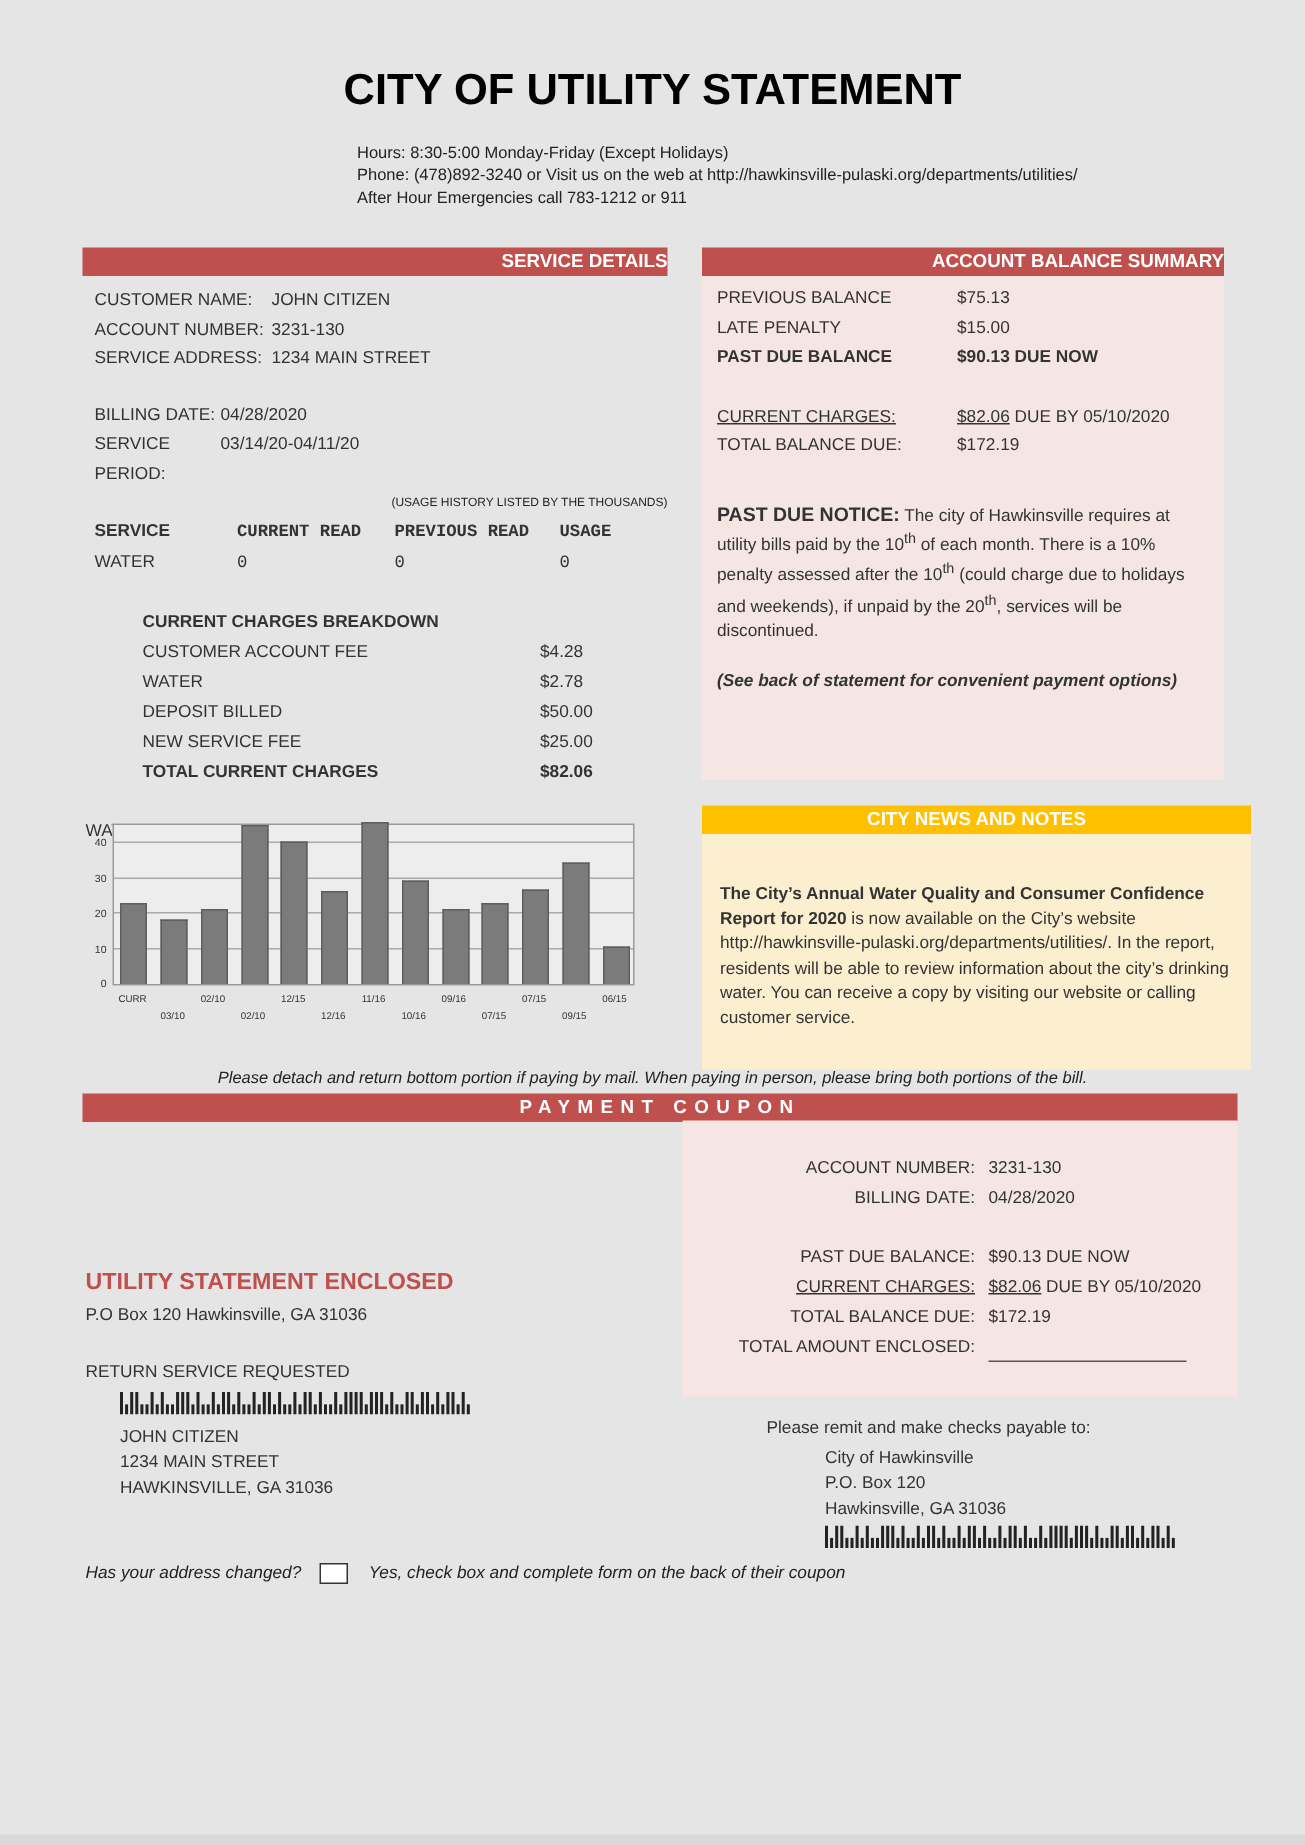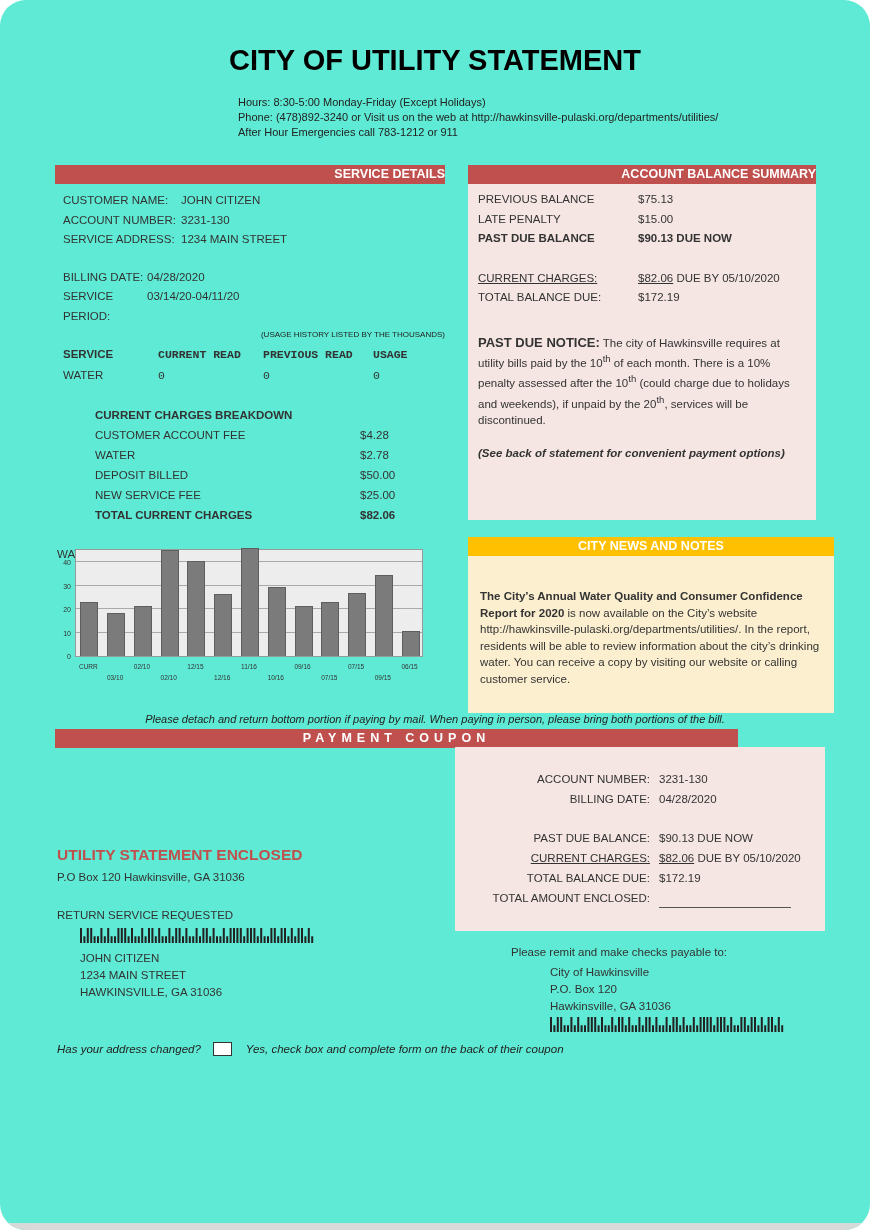--- a/index.html
+++ b/index.html
@@ -4,22 +4,22 @@
 <style>
   :root{
     --red:#c0504d;
     --pink:#f5e6e3;
     --gold:#ffc000;
     --lightgold:#fcefd0;
     --ink:#333;
   }
   *{margin:0;padding:0;box-sizing:border-box;}
   body{background:#fff;}
-  .page{position:relative;width:870px;height:1230px;background:#5eead4;overflow:hidden;
-        font-family:"Liberation Sans",sans-serif;color:var(--ink);border-radius:26px;}
+  .page{position:relative;width:870px;height:1230px;background:#e5e5e5;overflow:hidden;
+        font-family:"Liberation Sans",sans-serif;color:var(--ink);}
   .title{position:absolute;top:44px;left:0;width:100%;text-align:center;
          font-size:29px;font-weight:bold;color:#000;}
   .office{position:absolute;top:95px;left:238px;font-size:11px;line-height:15px;color:#222;}
   .sec-header{background:var(--red);color:#fff;font-weight:bold;font-size:12.5px;
               text-align:right;padding:2px 0 3px;}
   .gold-header{background:var(--gold);color:#fff;font-weight:bold;font-size:12.5px;
                text-align:center;padding:2px 0 3px;}
 
   
   .left-col{position:absolute;left:55px;top:165px;width:390px;font-size:11.5px;}
@@ -56,21 +56,21 @@
   .sum-gap{height:20px;}
   .notice{margin-top:27px;line-height:16.5px;}
   .notice-label{font-weight:bold;font-size:13px;}
   .see-back{margin-top:19px;font-weight:bold;font-style:italic;}
 
   .news{position:absolute;left:468px;top:537px;width:366px;font-size:11.5px;}
   .news-panel{background:var(--lightgold);padding:32px 12px 26px;line-height:16.5px;min-height:152px;}
 
   .detach-note{position:absolute;top:713px;left:0;width:100%;text-align:center;
                font-size:11px;font-style:italic;color:#222;}
-  .coupon-bar{position:absolute;left:55px;top:729px;width:683px;background:var(--red);
+  .coupon-bar{position:absolute;left:55px;top:729px;width:770px;background:var(--red);
               color:#fff;font-weight:bold;font-size:12.5px;text-align:center;
               letter-spacing:5px;padding:2px 0 3px;}
   .coupon-panel{position:absolute;left:455px;top:747px;width:370px;height:184px;
                 background:var(--pink);font-size:11.5px;padding-top:22px;}
   .cp-row{display:grid;grid-template-columns:195px auto;column-gap:9px;line-height:20px;}
   .cp-row .lbl{text-align:right;}
   .cp-gap{height:19px;}
   .blank-line{display:inline-block;width:132px;border-bottom:1px solid #555;height:13px;vertical-align:bottom;}
 
   .enclosed-title{position:absolute;left:57px;top:846px;font-size:15.5px;font-weight:bold;color:var(--red);}

